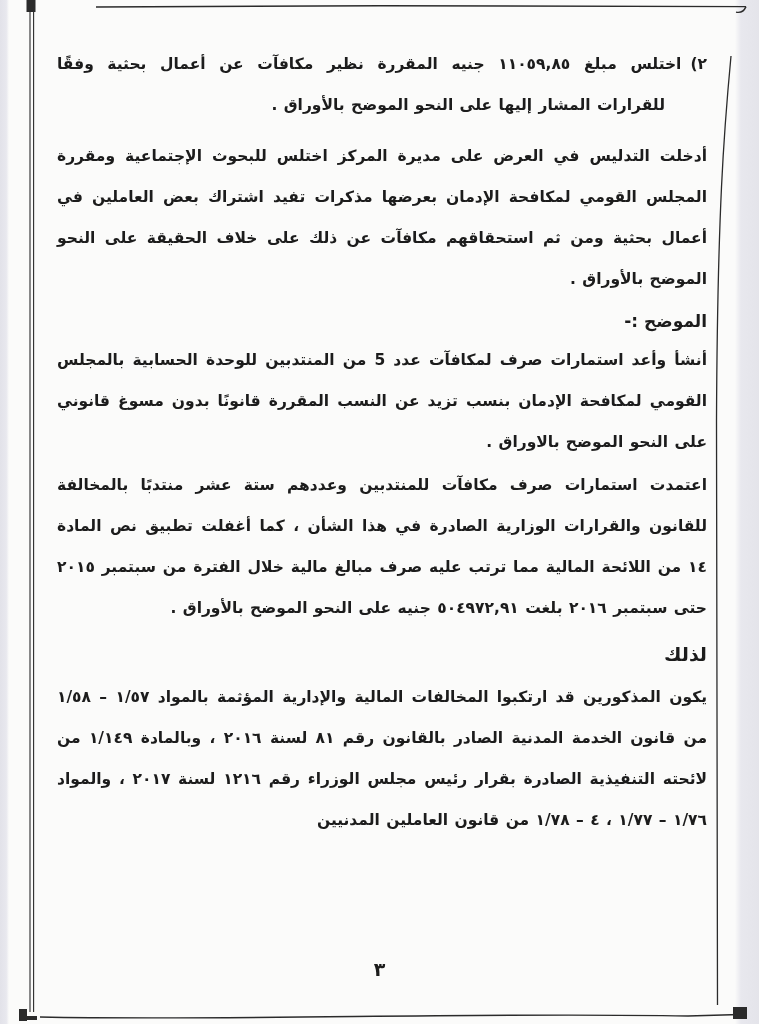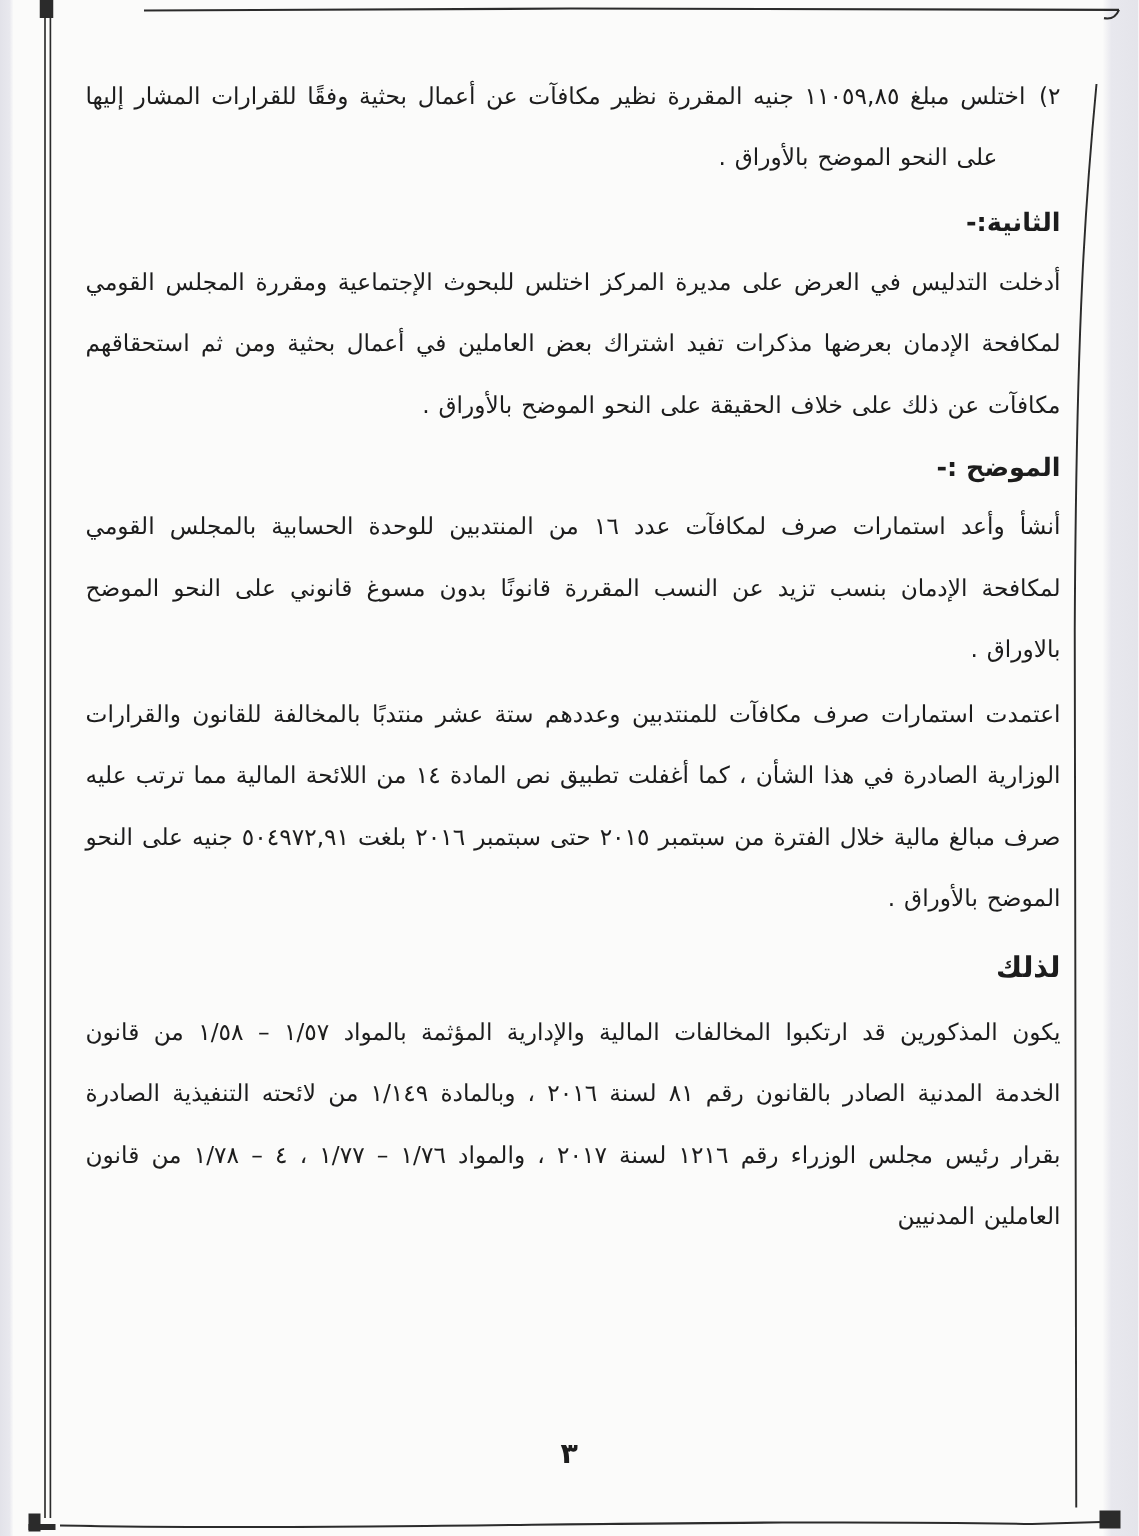--- a/index.html
+++ b/index.html
@@ -22,21 +22,21 @@
   .scan-edge.right{right:0;width:24px;background:linear-gradient(270deg,#e4e4ea,var(--edge) 75%,rgba(232,232,238,0));}
   svg.frame{position:absolute;inset:0;width:759px;height:1024px;pointer-events:none;}
   .content{
     position:absolute;
     top:44px;right:52px;left:57px;
     direction:rtl;
     text-align:justify;
   }
   .content p{
     font-size:15.5px;
-    font-weight:normal;
+    font-weight:bold;
     line-height:41px;
     text-align:justify;
     letter-spacing:0;
     word-spacing:1px;
   }
   p.numbered-item{
     padding-right:42px;
     text-indent:-42px;
     margin-bottom:10px;
   }
@@ -92,25 +92,24 @@
     <rect x="19" y="1009" width="8" height="12" fill="var(--frame)"></rect>
     <rect x="19" y="1016" width="18" height="4" fill="var(--frame)"></rect>
 
     <rect x="733" y="1007" width="14" height="12" fill="var(--frame)"></rect>
   </svg>
 
   <div class="content">
 
     <p class="numbered-item"><span class="marker">٢)</span><span>اختلس مبلغ ١١٠٥٩,٨٥ جنيه المقررة نظير مكافآت عن أعمال بحثية وفقًا للقرارات المشار إليها على النحو الموضح بالأوراق .</span></p>
 
-    <h3 class="sec-heading">الثانية:-</h3>
     <p class="body-par">أدخلت التدليس في العرض على مديرة المركز اختلس للبحوث الإجتماعية ومقررة المجلس القومي لمكافحة الإدمان بعرضها مذكرات تفيد اشتراك بعض العاملين في أعمال بحثية ومن ثم استحقاقهم مكافآت عن ذلك على خلاف الحقيقة على النحو الموضح بالأوراق .</p>
 
     <h3 class="sec-heading">الموضح :-</h3>
-    <p class="body-par">أنشأ وأعد استمارات صرف لمكافآت عدد ١٦ من المنتدبين للوحدة الحسابية بالمجلس القومي لمكافحة الإدمان بنسب تزيد عن النسب المقررة قانونًا بدون مسوغ قانوني على النحو الموضح بالاوراق .</p>
+    <p class="body-par">أنشأ وأعد استمارات صرف لمكافآت عدد 5 من المنتدبين للوحدة الحسابية بالمجلس القومي لمكافحة الإدمان بنسب تزيد عن النسب المقررة قانونًا بدون مسوغ قانوني على النحو الموضح بالاوراق .</p>
 
 
     <p class="body-par">اعتمدت استمارات صرف مكافآت للمنتدبين وعددهم ستة عشر منتدبًا بالمخالفة للقانون والقرارات الوزارية الصادرة في هذا الشأن ، كما أغفلت تطبيق نص المادة ١٤ من اللائحة المالية مما ترتب عليه صرف مبالغ مالية خلال الفترة من سبتمبر ٢٠١٥ حتى سبتمبر ٢٠١٦ بلغت ٥٠٤٩٧٢,٩١ جنيه على النحو الموضح بالأوراق .</p>
 
     <h2 class="conclusion">لذلك</h2>
     <p class="body-par">يكون المذكورين قد ارتكبوا المخالفات المالية والإدارية المؤثمة بالمواد ١/٥٧ – ١/٥٨ من قانون الخدمة المدنية الصادر بالقانون رقم ٨١ لسنة ٢٠١٦ ، وبالمادة ١/١٤٩ من لائحته التنفيذية الصادرة بقرار رئيس مجلس الوزراء رقم ١٢١٦ لسنة ٢٠١٧ ، والمواد ١/٧٦ – ١/٧٧ ، ٤ – ١/٧٨ من قانون العاملين المدنيين</p>
 
   </div>
 
   <div class="page-number">٣</div>

